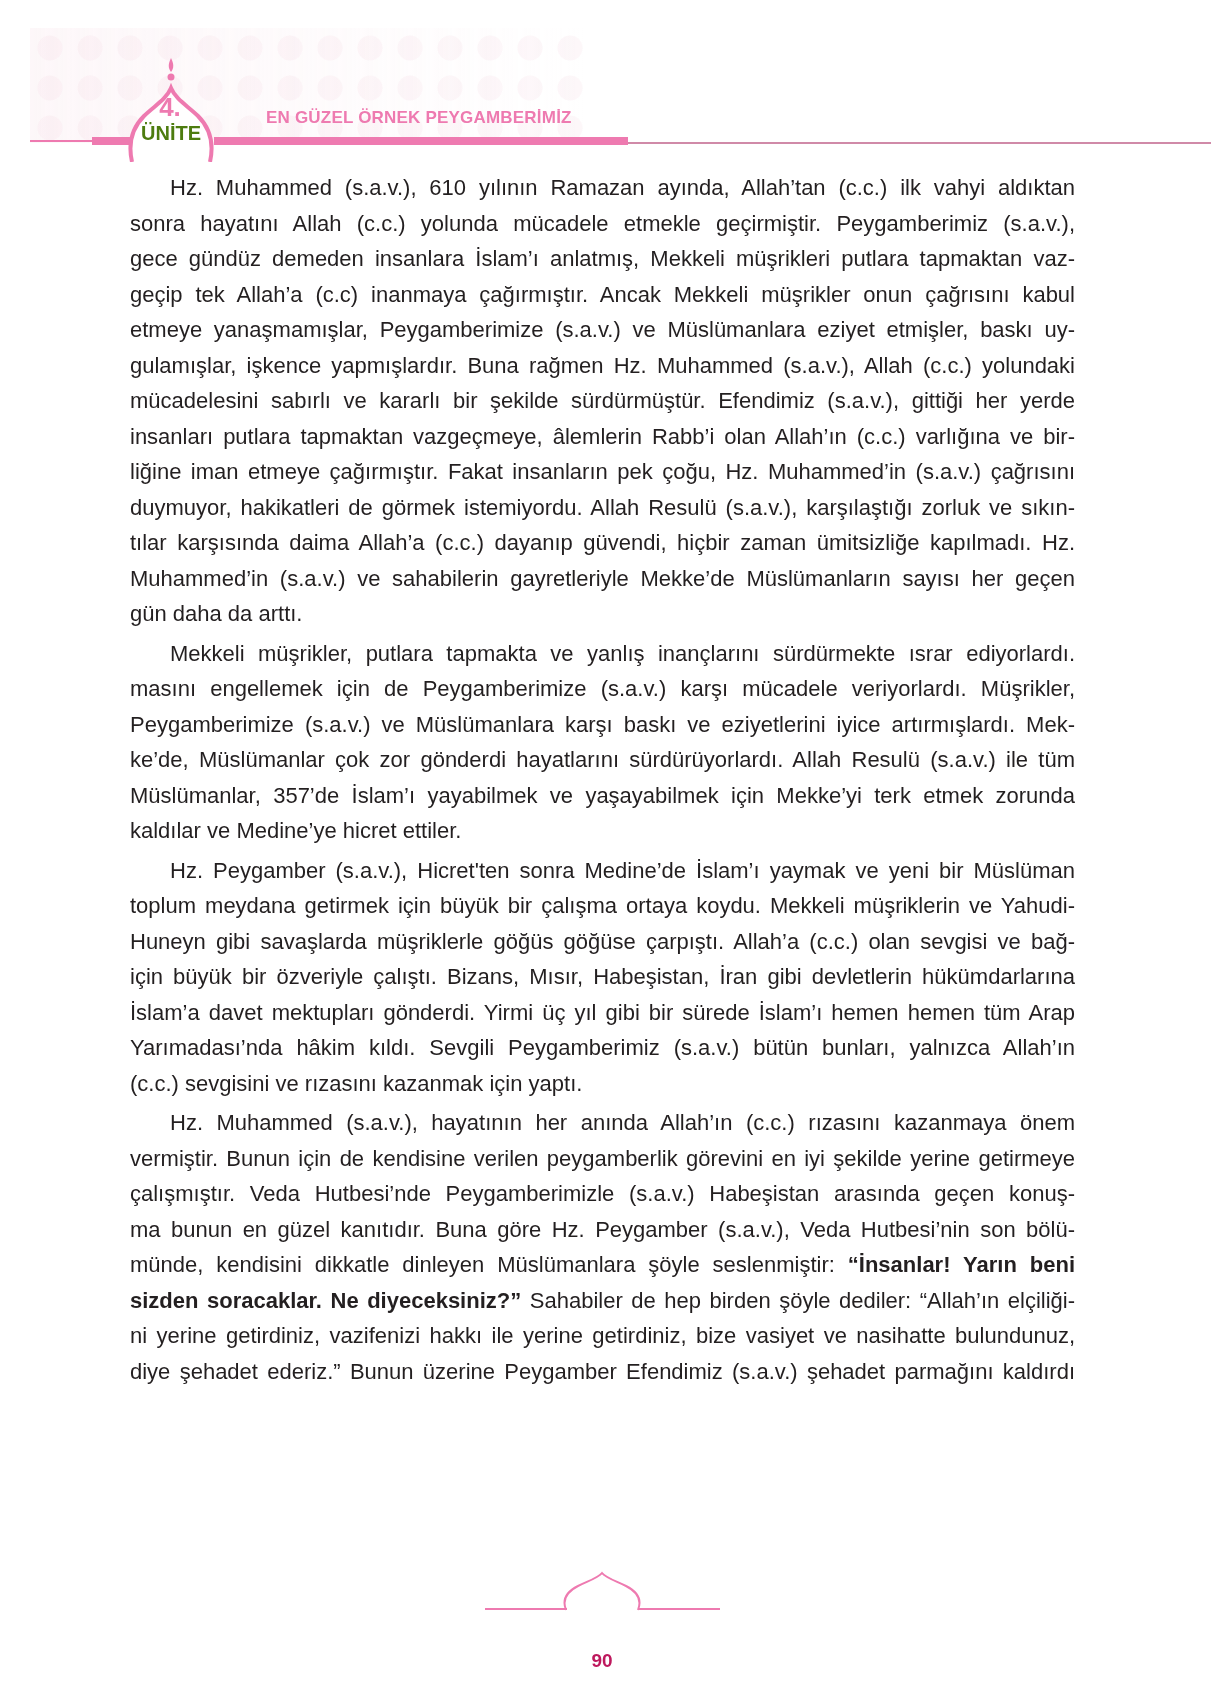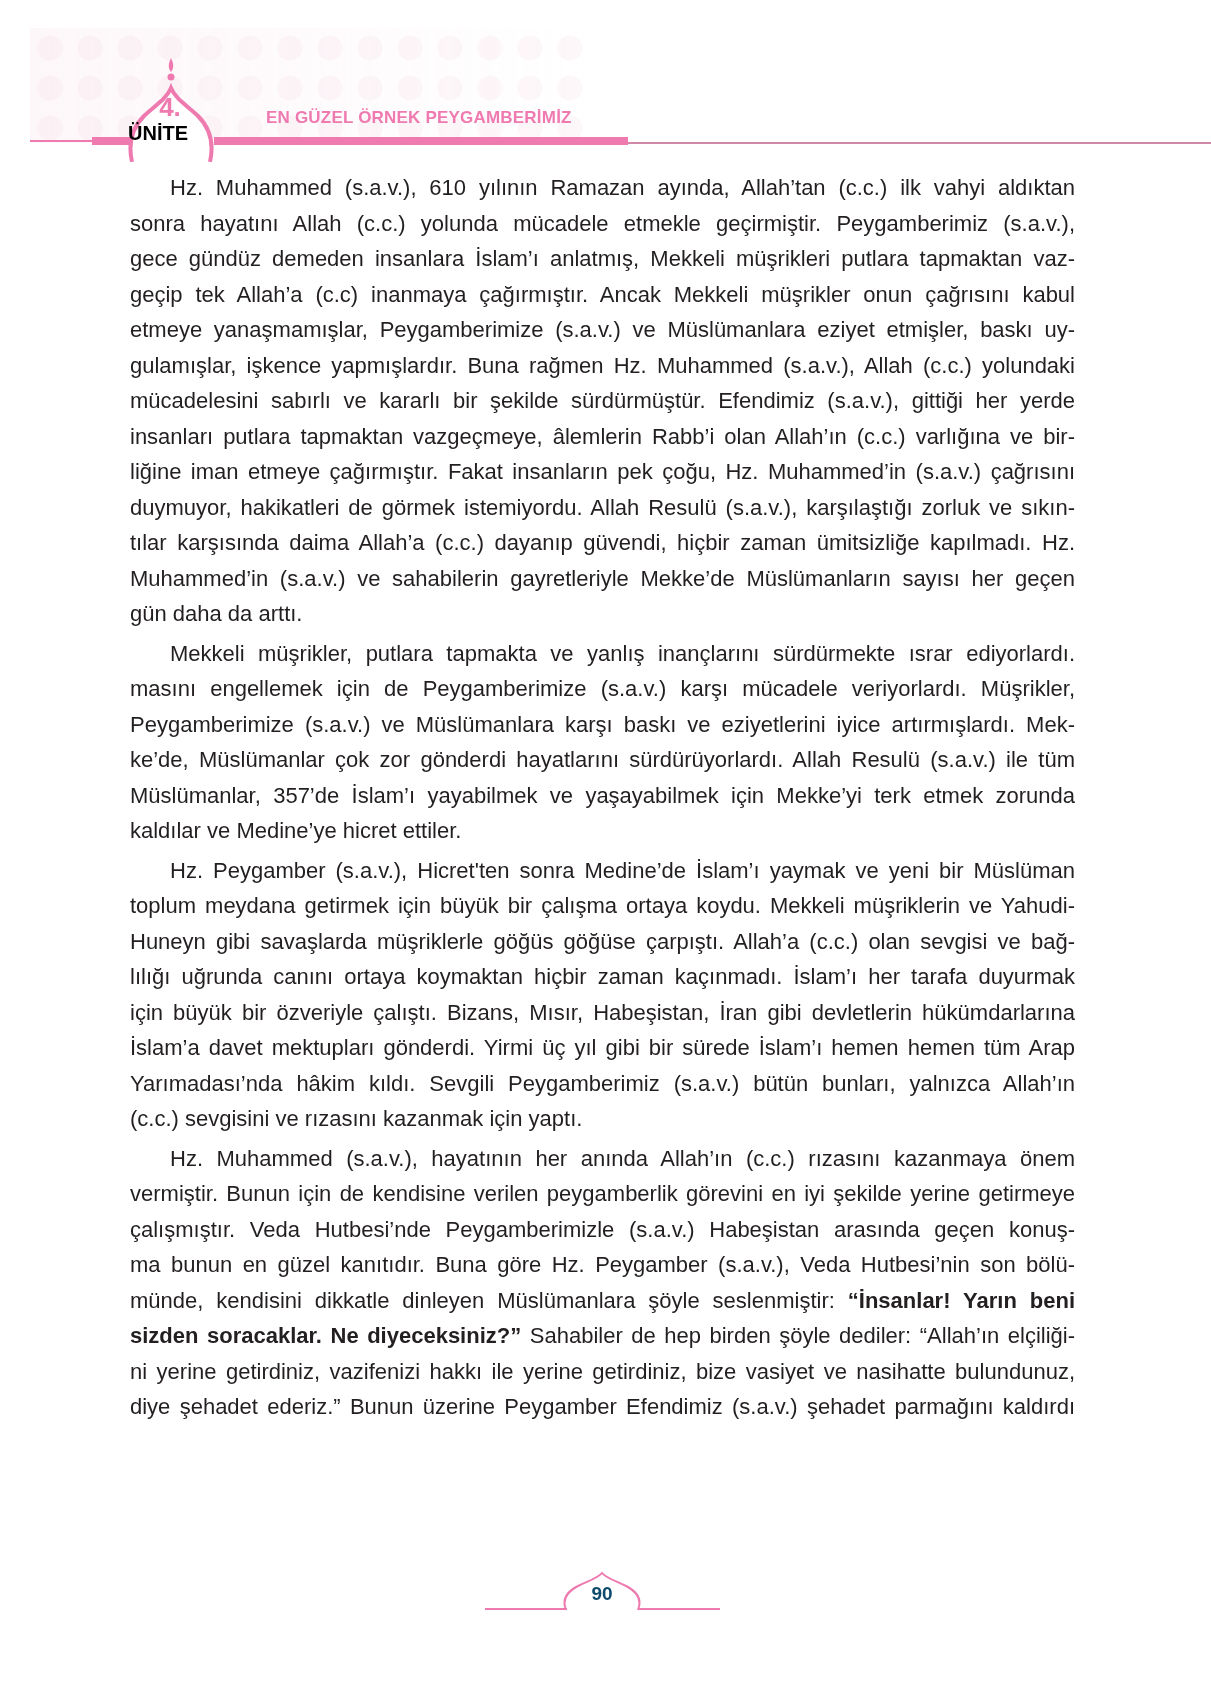--- a/index.html
+++ b/index.html
@@ -8,32 +8,32 @@
     background:
       radial-gradient(circle at 20px 20px, rgba(240,200,215,0.18) 12px, transparent 13px) 0 0/40px 40px,
       linear-gradient(90deg, rgba(250,235,240,0.5), rgba(255,255,255,0));
     opacity:0.8; }
   .hdr-thin-left { position:absolute; left:30px; top:140px; width:64px; height:2px; background:#ee7ab0; }
   .hdr-thick-left { position:absolute; left:92px; top:137px; width:40px; height:8px; background:#ee7ab0; }
   .hdr-thick { position:absolute; left:214px; top:137px; width:414px; height:8px; background:#ee7ab0; }
   .hdr-thin-right { position:absolute; left:628px; top:142px; width:583px; height:2px; background:#d08aa8; }
   .badge { position:absolute; left:122px; top:52px; width:98px; height:110px; }
   .badge-num { position:absolute; left:140px; top:94px; width:60px; text-align:center; font-weight:bold; font-size:26px; color:#ee7ab0; line-height:26px; }
-  .badge-label { position:absolute; left:128px; top:122px; width:86px; font-weight:bold; font-size:20px; color:#000000; line-height:22px; }
+  .badge-label { position:absolute; left:128px; top:122px; width:86px; text-align:center; font-weight:bold; font-size:20px; color:#4d7c0f; line-height:22px; }
   .unit-title { position:absolute; left:232px; top:108px; font-weight:bold; font-size:17px; color:#ee7ab0; letter-spacing:0.2px;margin-left:34px; }
   .content { position:absolute; left:130px; top:170px; width:945px; color:#231f20; font-size:22px; }
   .para { margin:0 0 4px 0; }
   .line { height:35.5px; line-height:35.5px; white-space:nowrap; text-align:justify; text-align-last:justify; overflow:visible; }
   .line.indent { padding-left:40px; }
   .line.last { text-align-last:left; }
   .line b { font-weight:bold; }
   .footer-line-l { position:absolute; left:485px; top:1608px; width:82px; height:2px; background:#ee7ab0; }
   .footer-line-r { position:absolute; left:638px; top:1608px; width:82px; height:2px; background:#ee7ab0; }
   .footer-dome { position:absolute; left:560px; top:1570px; width:84px; height:42px; }
-  .page-num { position:absolute; left:562px; top:1583px; width:80px; text-align:center; font-weight:bold; font-size:19px; color:#0c4a6e; }
+  .page-num { position:absolute; left:562px; top:1650px; width:80px; text-align:center; font-weight:bold; font-size:19px; color:#be185d; }
 </style>
 </head>
 <body>
 
 <div class="pattern"></div>
 <div class="hdr-thin-left"></div>
 <div class="hdr-thick-left"></div>
 <svg class="badge" viewBox="0 0 98 110" xmlns="http://www.w3.org/2000/svg">
   <path d="M49 6 C46 12 46 16 49 20 C52 16 52 12 49 6 Z" fill="#ee7ab0"></path>
   <circle cx="49" cy="25" r="3.5" fill="#ee7ab0"></circle>
@@ -66,21 +66,20 @@
     <div class="line">masını engellemek için de Peygamberimize (s.a.v.) karşı mücadele veriyorlardı. Müşrikler,</div>
     <div class="line">Peygamberimize (s.a.v.) ve Müslümanlara karşı baskı ve eziyetlerini iyice artırmışlardı. Mek-</div>
     <div class="line">ke’de, Müslümanlar çok zor gönderdi hayatlarını sürdürüyorlardı. Allah Resulü (s.a.v.) ile tüm</div>
     <div class="line">Müslümanlar, 357’de İslam’ı yayabilmek ve yaşayabilmek için Mekke’yi terk etmek zorunda</div>
     <div class="line last">kaldılar ve Medine’ye hicret ettiler.</div>
   </div>
   <div class="para">
     <div class="line indent">Hz. Peygamber (s.a.v.), Hicret'ten sonra Medine’de İslam’ı yaymak ve yeni bir Müslüman</div>
     <div class="line">toplum meydana getirmek için büyük bir çalışma ortaya koydu. Mekkeli müşriklerin ve Yahudi-</div>
     <div class="line">Huneyn gibi savaşlarda müşriklerle göğüs göğüse çarpıştı. Allah’a (c.c.) olan sevgisi ve bağ-</div>
-    <div class="line">lılığı uğrunda canını ortaya koymaktan hiçbir zaman kaçınmadı. İslam’ı her tarafa duyurmak</div>
     <div class="line">için büyük bir özveriyle çalıştı. Bizans, Mısır, Habeşistan, İran gibi devletlerin hükümdarlarına</div>
     <div class="line">İslam’a davet mektupları gönderdi. Yirmi üç yıl gibi bir sürede İslam’ı hemen hemen tüm Arap</div>
     <div class="line">Yarımadası’nda hâkim kıldı. Sevgili Peygamberimiz (s.a.v.) bütün bunları, yalnızca Allah’ın</div>
     <div class="line last">(c.c.) sevgisini ve rızasını kazanmak için yaptı.</div>
   </div>
   <div class="para">
     <div class="line indent">Hz. Muhammed (s.a.v.), hayatının her anında Allah’ın (c.c.) rızasını kazanmaya önem</div>
     <div class="line">vermiştir. Bunun için de kendisine verilen peygamberlik görevini en iyi şekilde yerine getirmeye</div>
     <div class="line">çalışmıştır. Veda Hutbesi’nde Peygamberimizle (s.a.v.) Habeşistan arasında geçen konuş-</div>
     <div class="line">ma bunun en güzel kanıtıdır. Buna göre Hz. Peygamber (s.a.v.), Veda Hutbesi’nin son bölü-</div>

